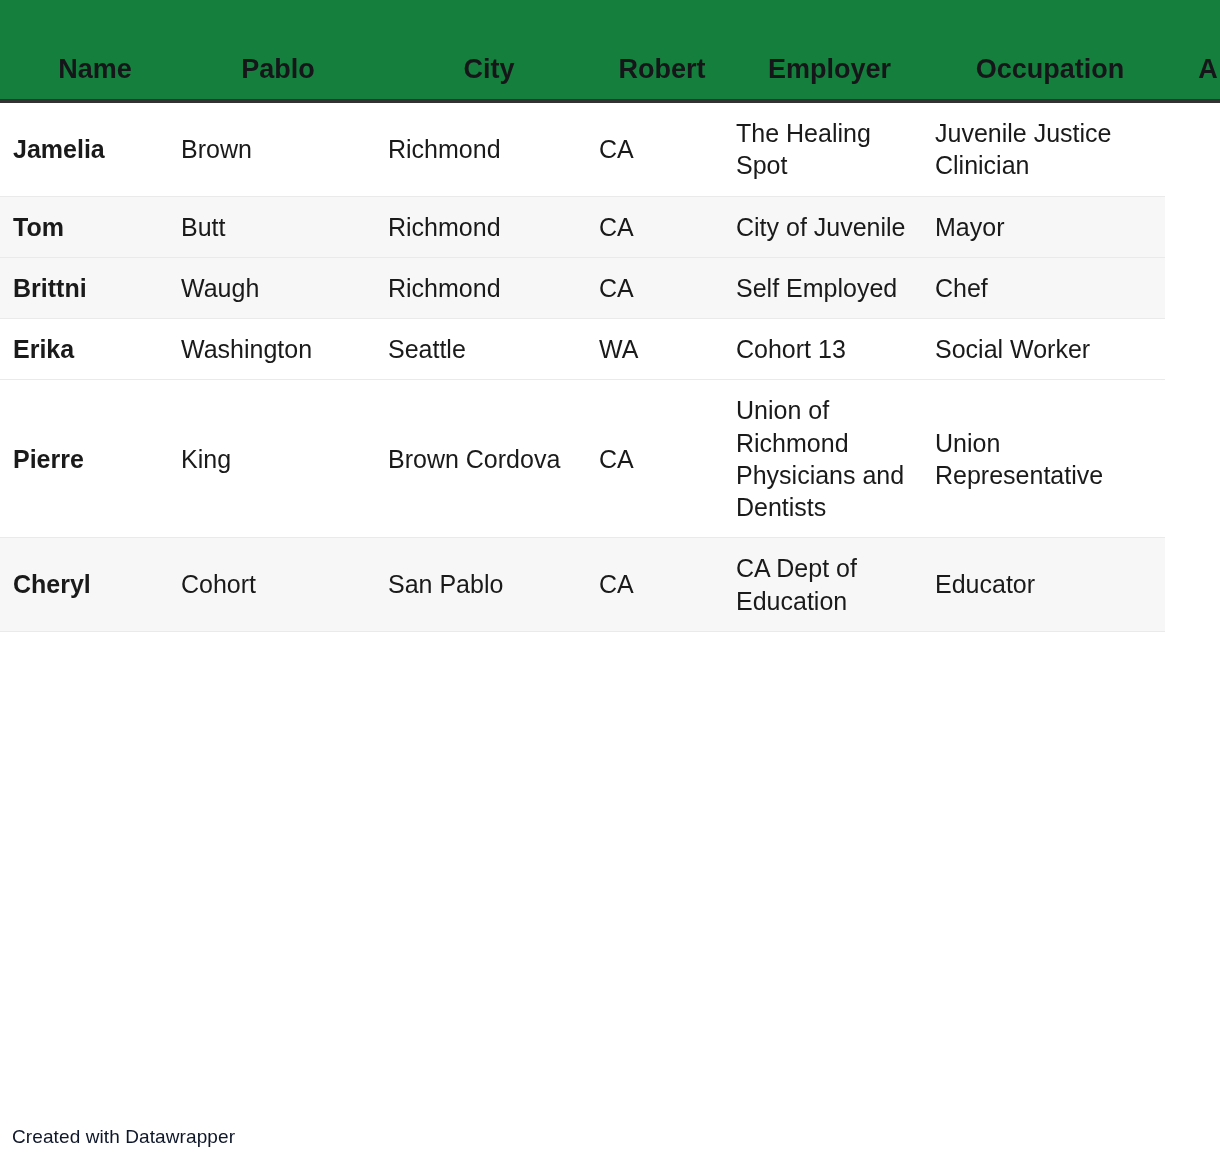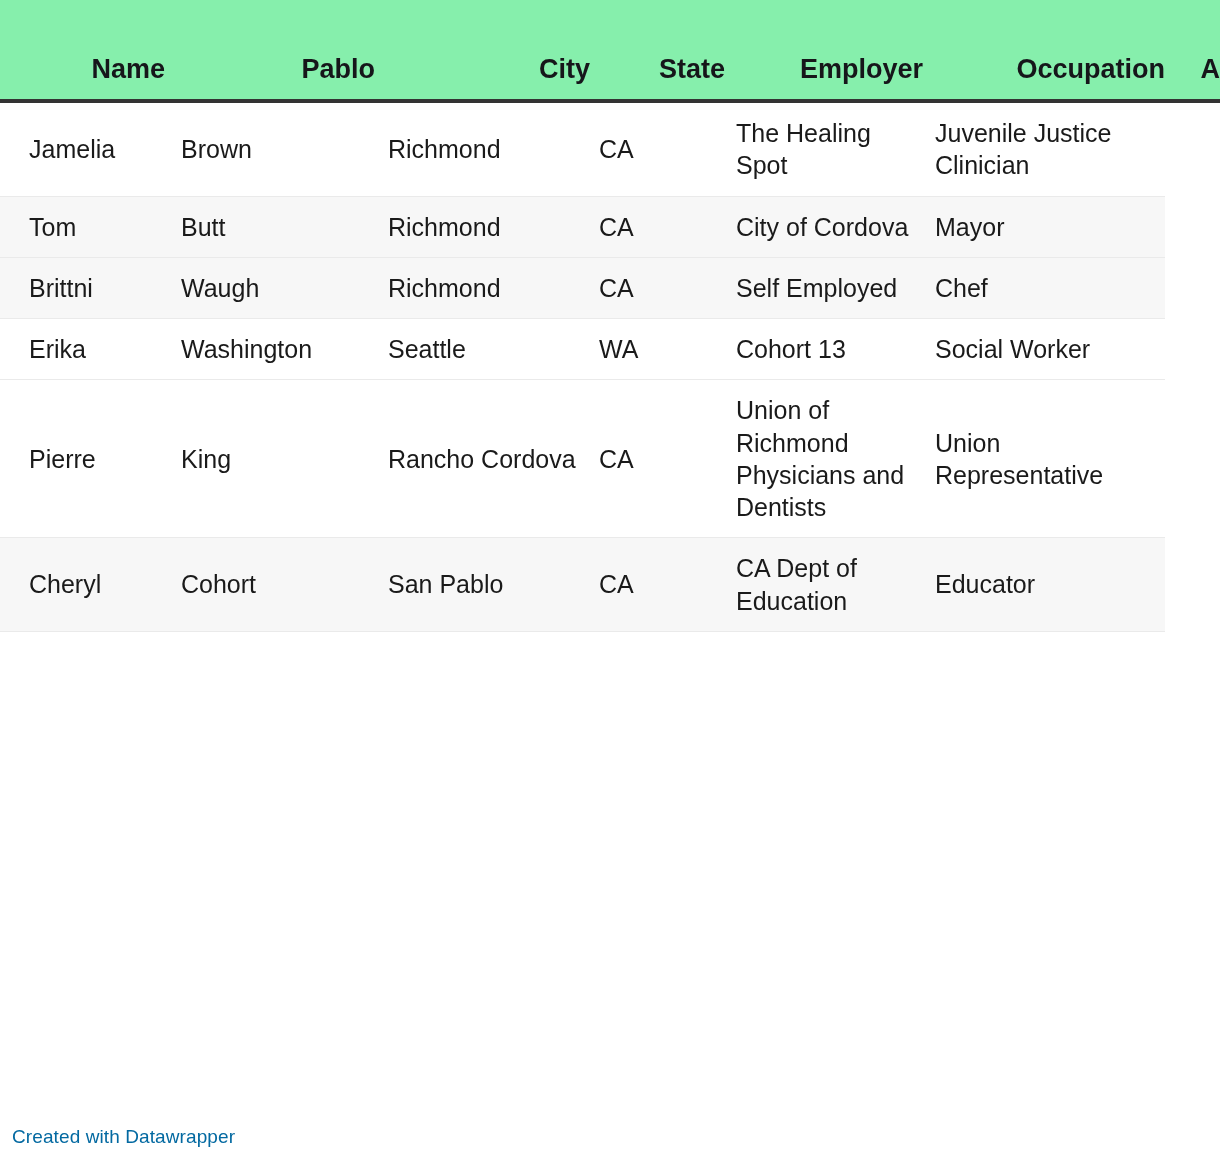--- a/index.html
+++ b/index.html
@@ -37,25 +37,25 @@
   col.c-city   { width: 215px; }
   col.c-state  { width: 135px; }
   col.c-emp    { width: 198px; }
   col.c-occ    { width: 242px; }
   col.c-amt    { width: 55px; }
 
   thead th {
     font-size: 27px;
     font-weight: bold;
     color: #16161a;
-    text-align: right;
+    text-align: center;
     vertical-align: bottom;
     padding: 0 0 14px 0;
     height: 85px;
-    background: #86efac;
+    background: #15803d;
     white-space: nowrap;
     overflow: hidden;
   }
   thead th.th-name   { padding-left: 25px; }
   thead th.th-last   { padding-left: 16px; }
   thead th.th-city   { padding-left: 13px; }
   thead th.th-state  { padding-left: 9px; }
   thead th.th-emp    { padding-left: 11px; }
   thead th.th-occ    { padding-left: 12px; }
   thead th.th-amt    { padding-left: 31px; }
@@ -67,40 +67,40 @@
   tbody td {
     font-size: 25px;
     line-height: 1.29;
     color: #1a1a1a;
     vertical-align: middle;
     padding: 14px 14px 14px 0;
     border-bottom: 1px solid #eaeaea;
     word-wrap: break-word;
     overflow-wrap: break-word;
   }
-  tbody td.c1 { padding-left: 29px; }
+  tbody td.c1 { padding-left: 13px; font-weight: bold; }
   tbody td.c2 { padding-left: 16px; }
   tbody td.c3 { padding-left: 13px; }
   tbody td.c4 { padding-left: 9px; }
   tbody td.c5 { padding-left: 11px; padding-right: 8px; }
   tbody td.c6 { padding-left: 12px; padding-right: 6px; }
   tbody td.c7 { padding: 0; border-bottom: 1px solid rgba(255,255,255,0.35); }
 
   tbody tr.odd  td { background: #ffffff; }
   tbody tr.even td { background: #f7f7f7; }
 
   
   tbody td.c7 { background: transparent !important; }
 
   .footer-credit {
     position: absolute;
     left: 12px;
     top: 1126px;
     font-size: 19px;
-    color: #0369a1;
+    color: #0f172a;
     font-family: "Liberation Sans", sans-serif;
     letter-spacing: 0.1px;
   }
 </style>
 </head>
 <body>
 
 <div id="table-wrap">
   <table class="dw-table">
     <colgroup>
@@ -110,42 +110,42 @@
         <col class="c-state">
       <col class="c-emp">
         <col class="c-occ">
         <col class="c-amt">
     </colgroup>
     <thead>
       <tr>
         <th class="th-name">Name</th>
         <th class="th-last">Pablo</th>
         <th class="th-city">City</th>
-        <th class="th-state">State</th>
+        <th class="th-state">Robert</th>
         <th class="th-emp">Employer</th>
         <th class="th-occ">Occupation</th>
         <th class="th-amt">A</th>
       </tr>
     </thead>
     <tbody id="table-body">
         <tr class="odd">
           <td class="c1">Jamelia</td>
           <td class="c2">Brown</td>
           <td class="c3">Richmond</td>
           <td class="c4">CA</td>
           <td class="c5">The Healing Spot</td>
           <td class="c6">Juvenile Justice Clinician</td>
           <td class="c7" style="background: rgb(39, 80, 143);"></td>
         </tr>
         <tr class="even">
           <td class="c1">Tom</td>
           <td class="c2">Butt</td>
           <td class="c3">Richmond</td>
           <td class="c4">CA</td>
-          <td class="c5">City of Cordova</td>
+          <td class="c5">City of Juvenile</td>
           <td class="c6">Mayor</td>
           <td class="c7" style="background: rgb(215, 238, 210);"></td>
         </tr>
         <tr class="even">
           <td class="c1">Brittni</td>
           <td class="c2">Waugh</td>
           <td class="c3">Richmond</td>
           <td class="c4">CA</td>
           <td class="c5">Self Employed</td>
           <td class="c6">Chef</td>
@@ -156,21 +156,21 @@
           <td class="c2">Washington</td>
           <td class="c3">Seattle</td>
           <td class="c4">WA</td>
           <td class="c5">Cohort 13</td>
           <td class="c6">Social Worker</td>
           <td class="c7" style="background: rgb(237, 247, 233);"></td>
         </tr>
         <tr class="odd">
           <td class="c1">Pierre</td>
           <td class="c2">King</td>
-          <td class="c3">Rancho Cordova</td>
+          <td class="c3">Brown Cordova</td>
           <td class="c4">CA</td>
           <td class="c5">Union of Richmond Physicians and Dentists</td>
           <td class="c6">Union Representative</td>
           <td class="c7" style="background: rgb(237, 247, 233);"></td>
         </tr>
         <tr class="even">
           <td class="c1">Cheryl</td>
           <td class="c2">Cohort</td>
           <td class="c3">San Pablo</td>
           <td class="c4">CA</td>

